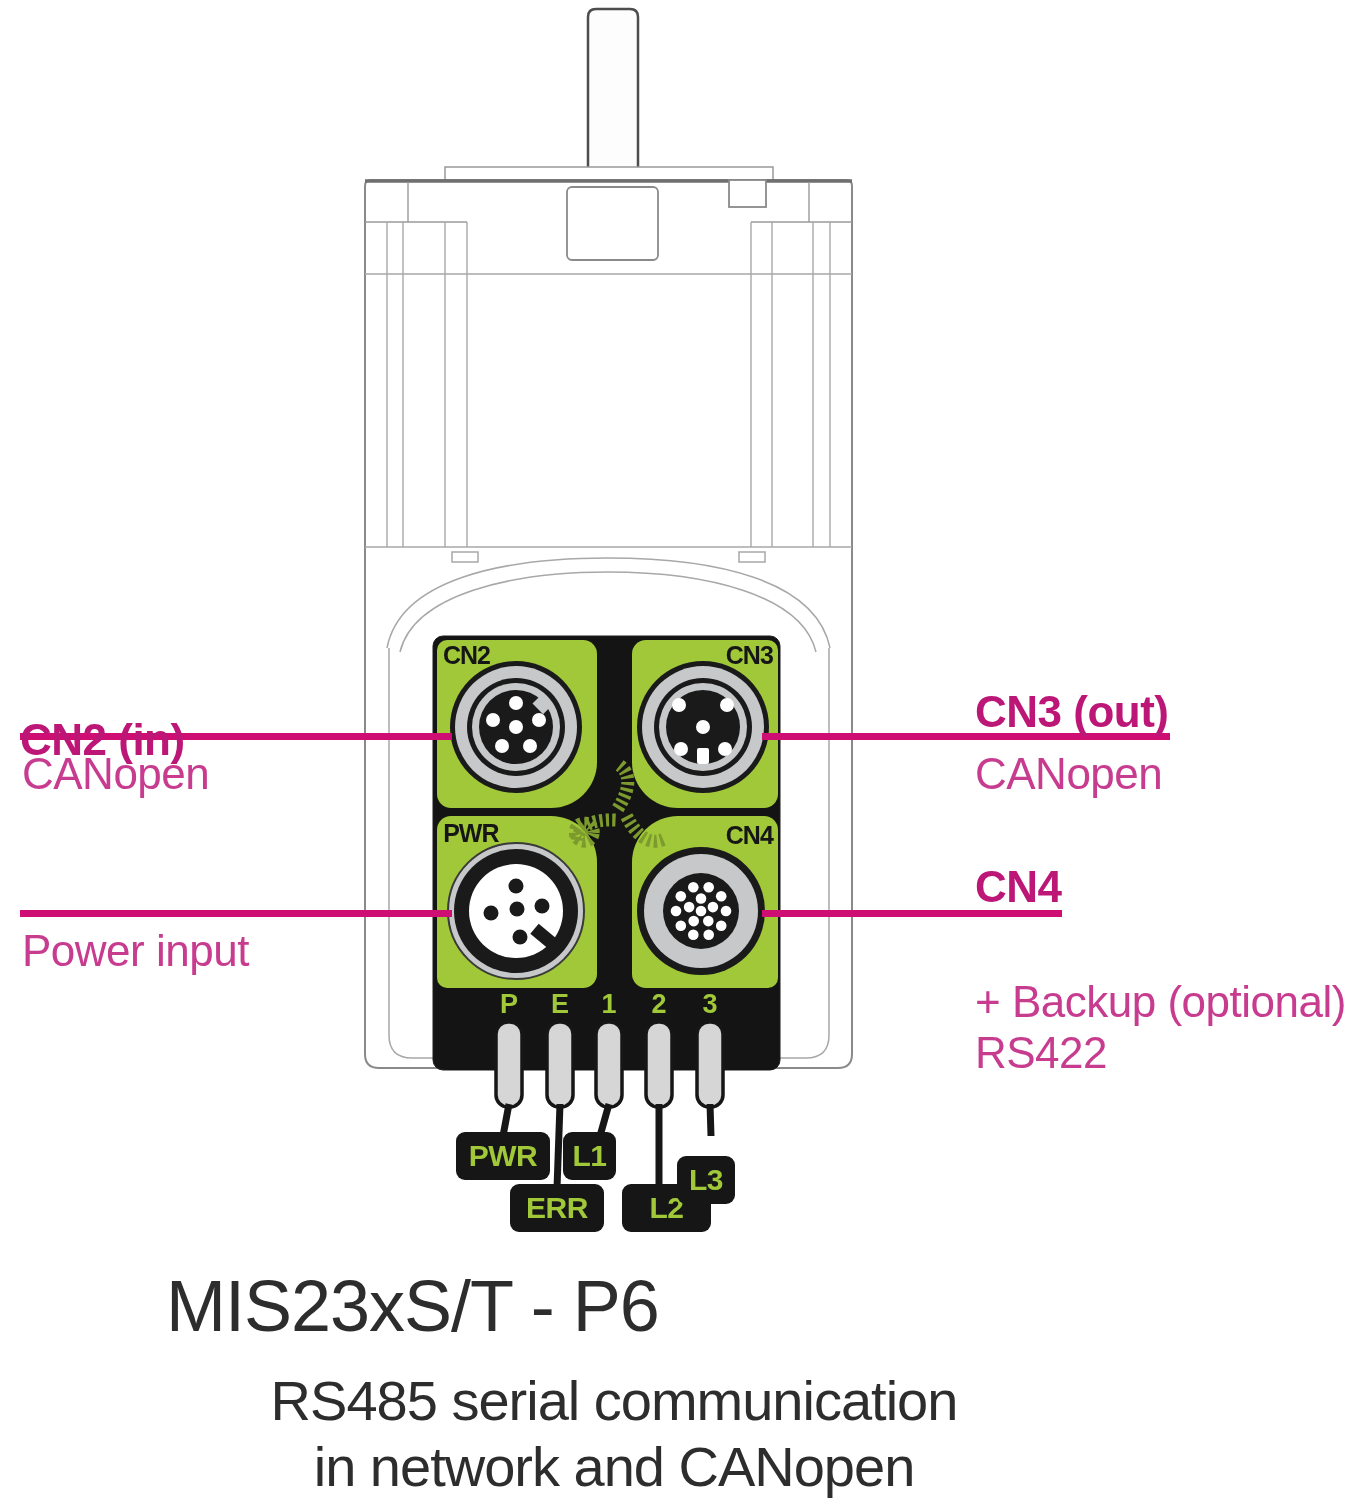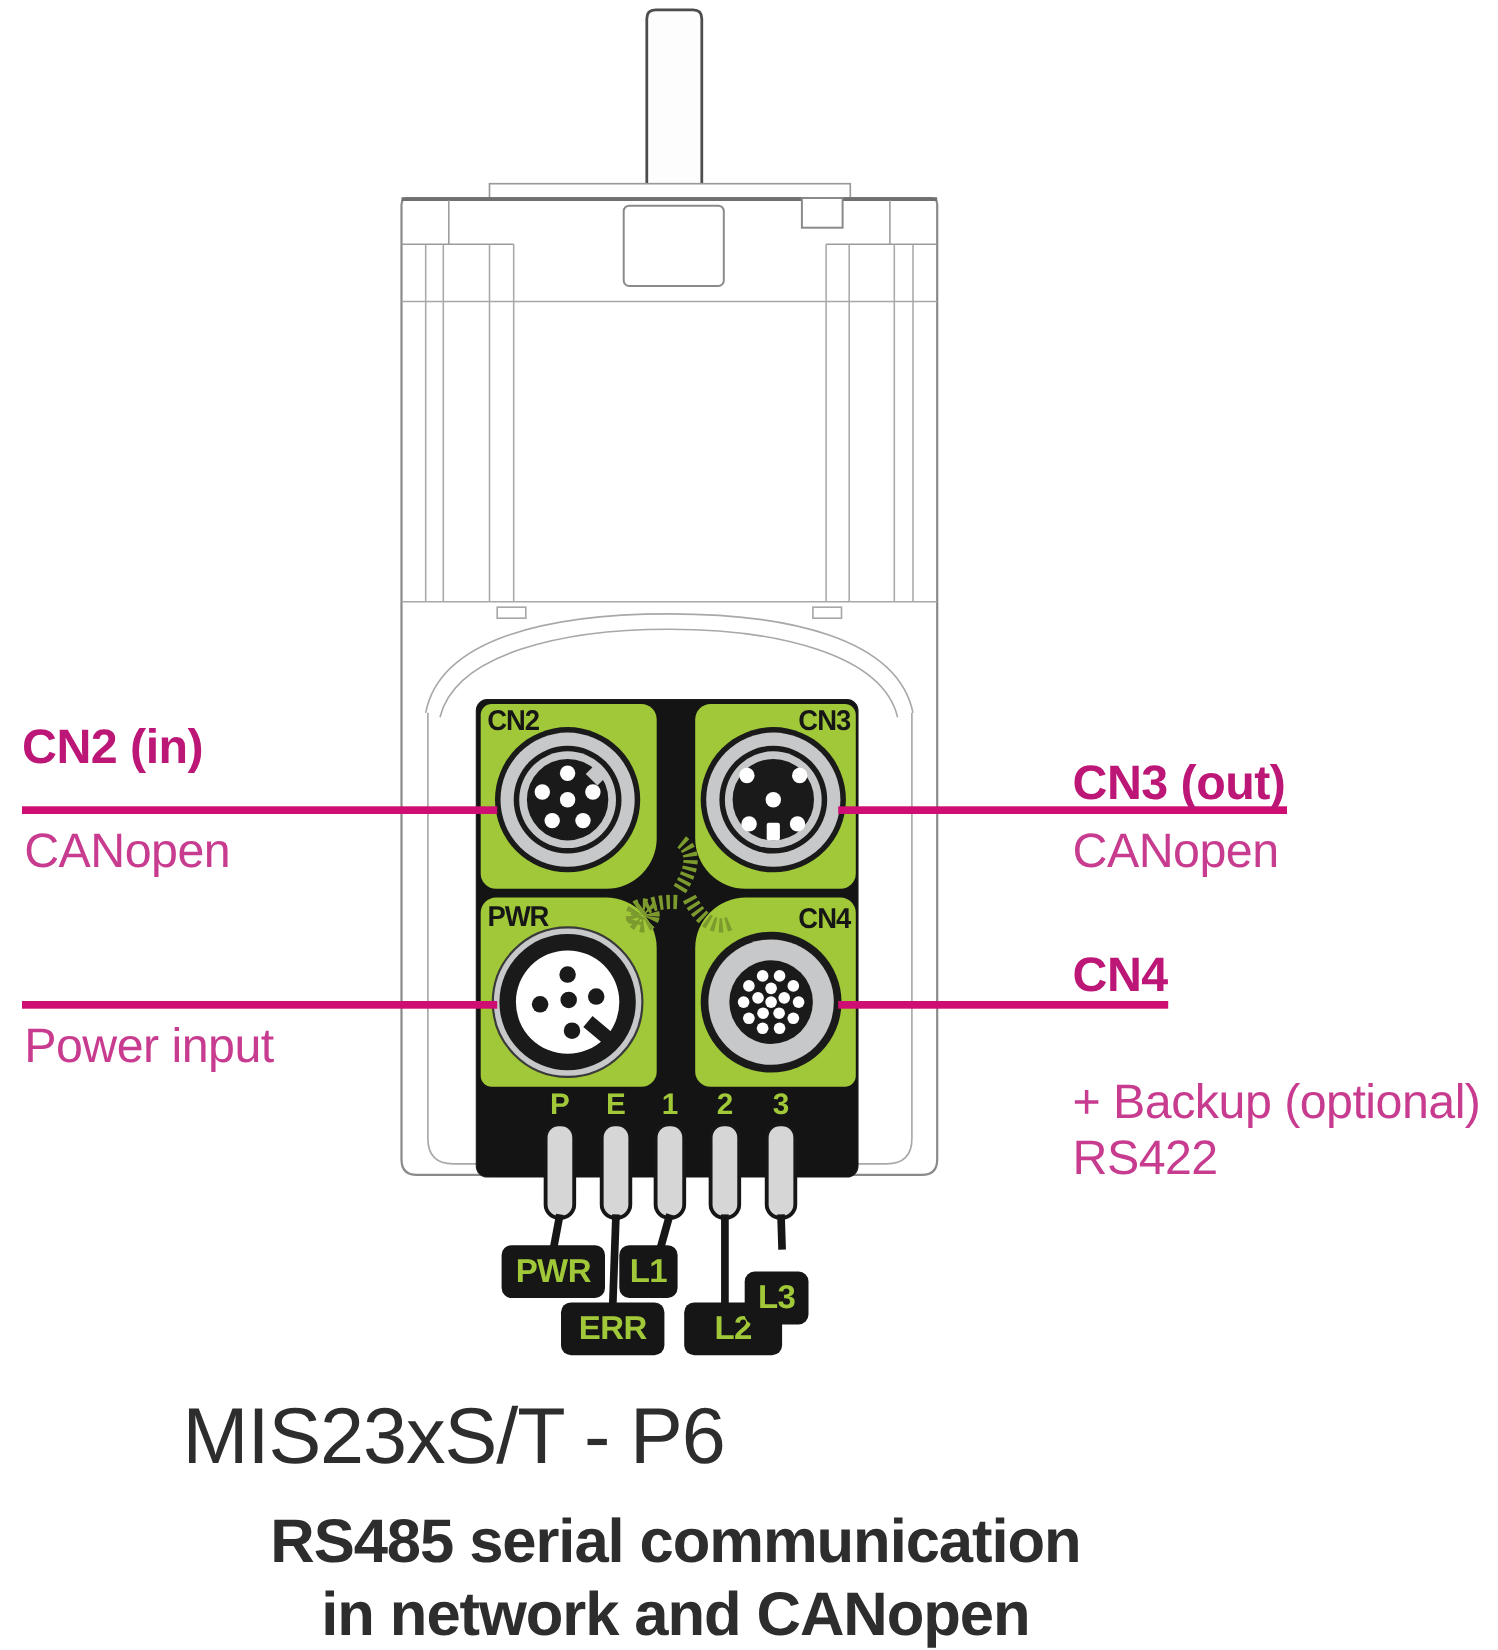--- a/index.html
+++ b/index.html
@@ -53,21 +53,21 @@
     display:flex;align-items:center;justify-content:center;letter-spacing:-0.5px;
   }
 
   
   .footer-title{
     position:absolute;left:166px;top:1270px;width:800px;
     font-size:72px;line-height:1;color:var(--title-ink);letter-spacing:-1px;
   }
   .footer-sub{
     position:absolute;left:214px;top:1368px;width:800px;text-align:center;
-    font-size:56px;line-height:1.17;color:var(--title-ink);letter-spacing:-1px;font-weight:bold;
+    font-size:56px;line-height:1.17;color:var(--title-ink);letter-spacing:-1px;
   }
 </style>
 </head>
 <body>
 
 <div class="canvas">
 
   <svg class="abs" style="left:0;top:0" width="1362" height="1500" viewBox="0 0 1362 1500">
 
     <g>
@@ -209,21 +209,21 @@
         <path d="M710,1104 L711,1136"></path>
       </g>
     </g>
   </svg>
 
   <div class="callout-line" style="left:20px;top:733px;width:432px"></div>
   <div class="callout-line" style="left:762px;top:733px;width:408px"></div>
   <div class="callout-line" style="left:20px;top:910px;width:432px"></div>
   <div class="callout-line" style="left:762px;top:910px;width:300px"></div>
 
-  <div class="callout-title" style="left:20px;top:658px">CN2 (in)</div>
+  <div class="callout-title" style="left:20px;top:718px">CN2 (in)</div>
   <div class="callout-desc" style="left:22px;top:746px">CANopen</div>
 
   <div class="callout-title" style="left:975px;top:690px">CN3 (out)</div>
   <div class="callout-desc" style="left:975px;top:746px">CANopen</div>
 
   <div class="callout-desc" style="left:22px;top:923px">Power input</div>
 
   <div class="callout-title" style="left:975px;top:865px">CN4</div>
   <div class="callout-desc" style="left:975px;top:974px">+ Backup (optional)</div>
   <div class="callout-desc" style="left:975px;top:1025px">RS422</div>

